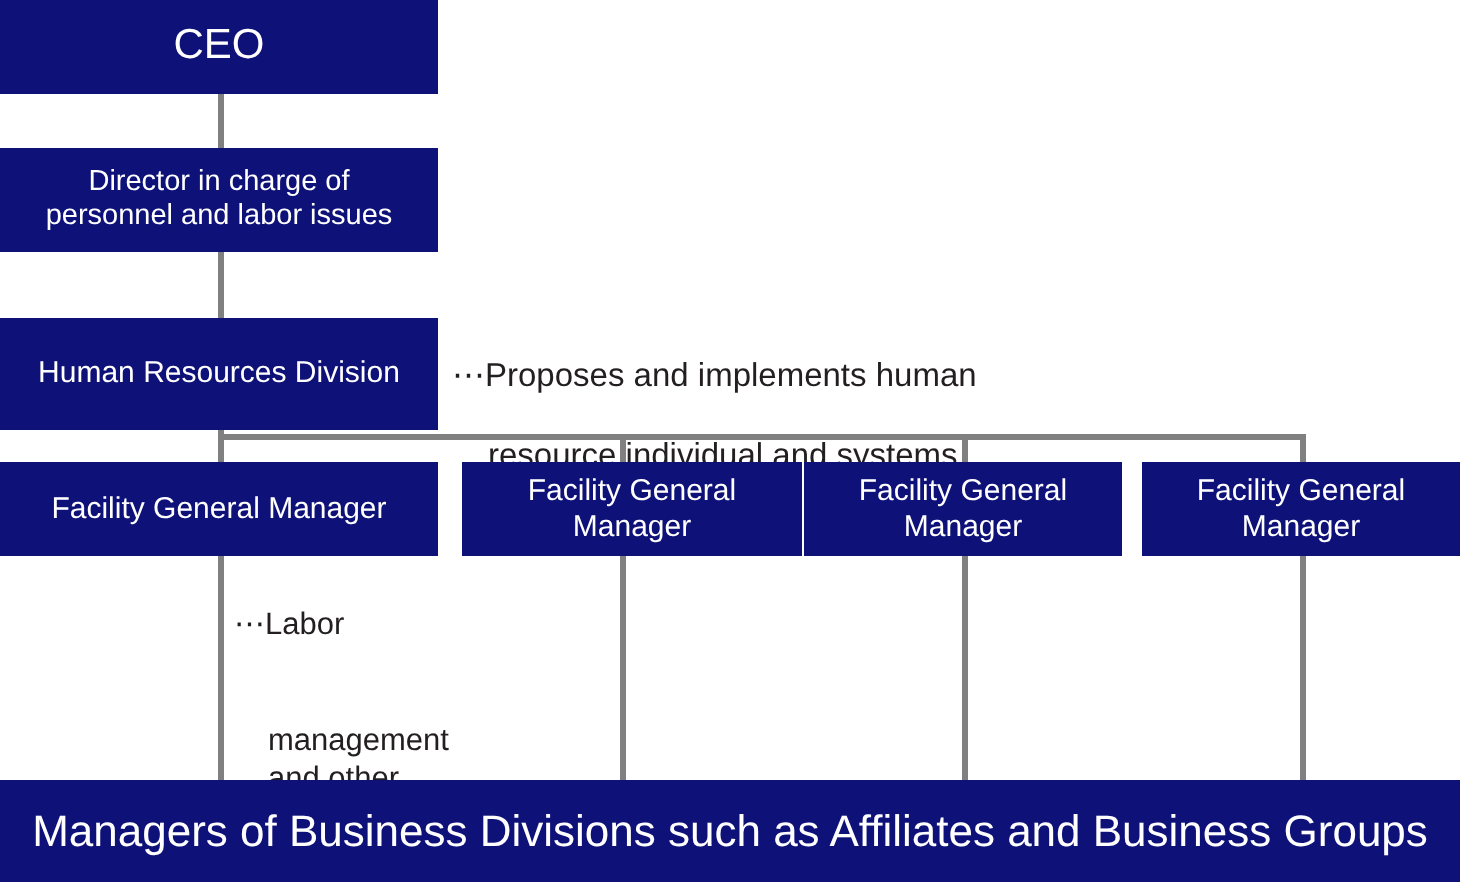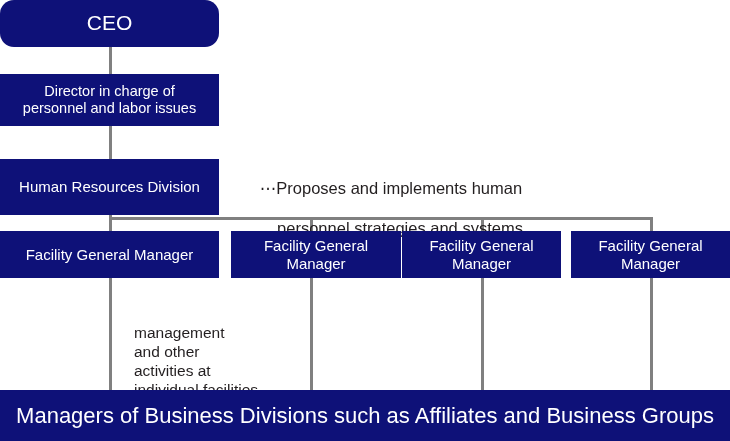--- a/index.html
+++ b/index.html
@@ -28,21 +28,20 @@
     line-height: 1.15;
     box-sizing: border-box;
     z-index: 3;
   }
   .box-ceo {
     left: 0px;
     top: 0px;
     width: 219px;
     height: 47px;
     font-size: 21px;
-    border-radius: 14px;
   }
   .box-director {
     left: 0px;
     top: 74px;
     width: 219px;
     height: 52px;
     font-size: 14.5px;
     padding: 0 4px;
   }
   .box-hr {
@@ -85,21 +84,20 @@
     color: #231f20;
     z-index: 2;
     line-height: 1.22;
     white-space: pre-line;
   }
   .note-hr {
     left: 226px;
     top: 158px;
     width: 330px;
     font-size: 16.5px;
-    text-align: center;
   }
   .note-hr .lead { display: block; }
   .note-hr .cont { display: block; padding-left: 18px; }
   .note-labor {
     left: 117px;
     top: 285px;
     width: 190px;
     font-size: 15.5px;
   }
   .note-labor .lead { display: block; }
@@ -137,23 +135,24 @@
 
   <div class="box box-fgm fgm-1">Facility General Manager</div>
   <div class="box box-fgm fgm-2">Facility General Manager</div>
   <div class="box box-fgm fgm-3">Facility General Manager</div>
   <div class="box box-fgm fgm-4">Facility General Manager</div>
 
   <div class="box box-bottom">Managers of Business Divisions such as Affiliates and Business Groups</div>
 
   <div class="note note-hr">
     <span class="lead">⋯Proposes and implements human</span>
-    <span class="cont">personnel strategies and systems</span>
+    <span class="cont">resource individual and systems</span>
   </div>
 
   <div class="note note-labor">
+    <span class="lead">⋯Labor</span>
     <span class="cont">management
 and other
 activities at
 individual facilities</span>
   </div>
 
 </div>
 
 </body></html>

